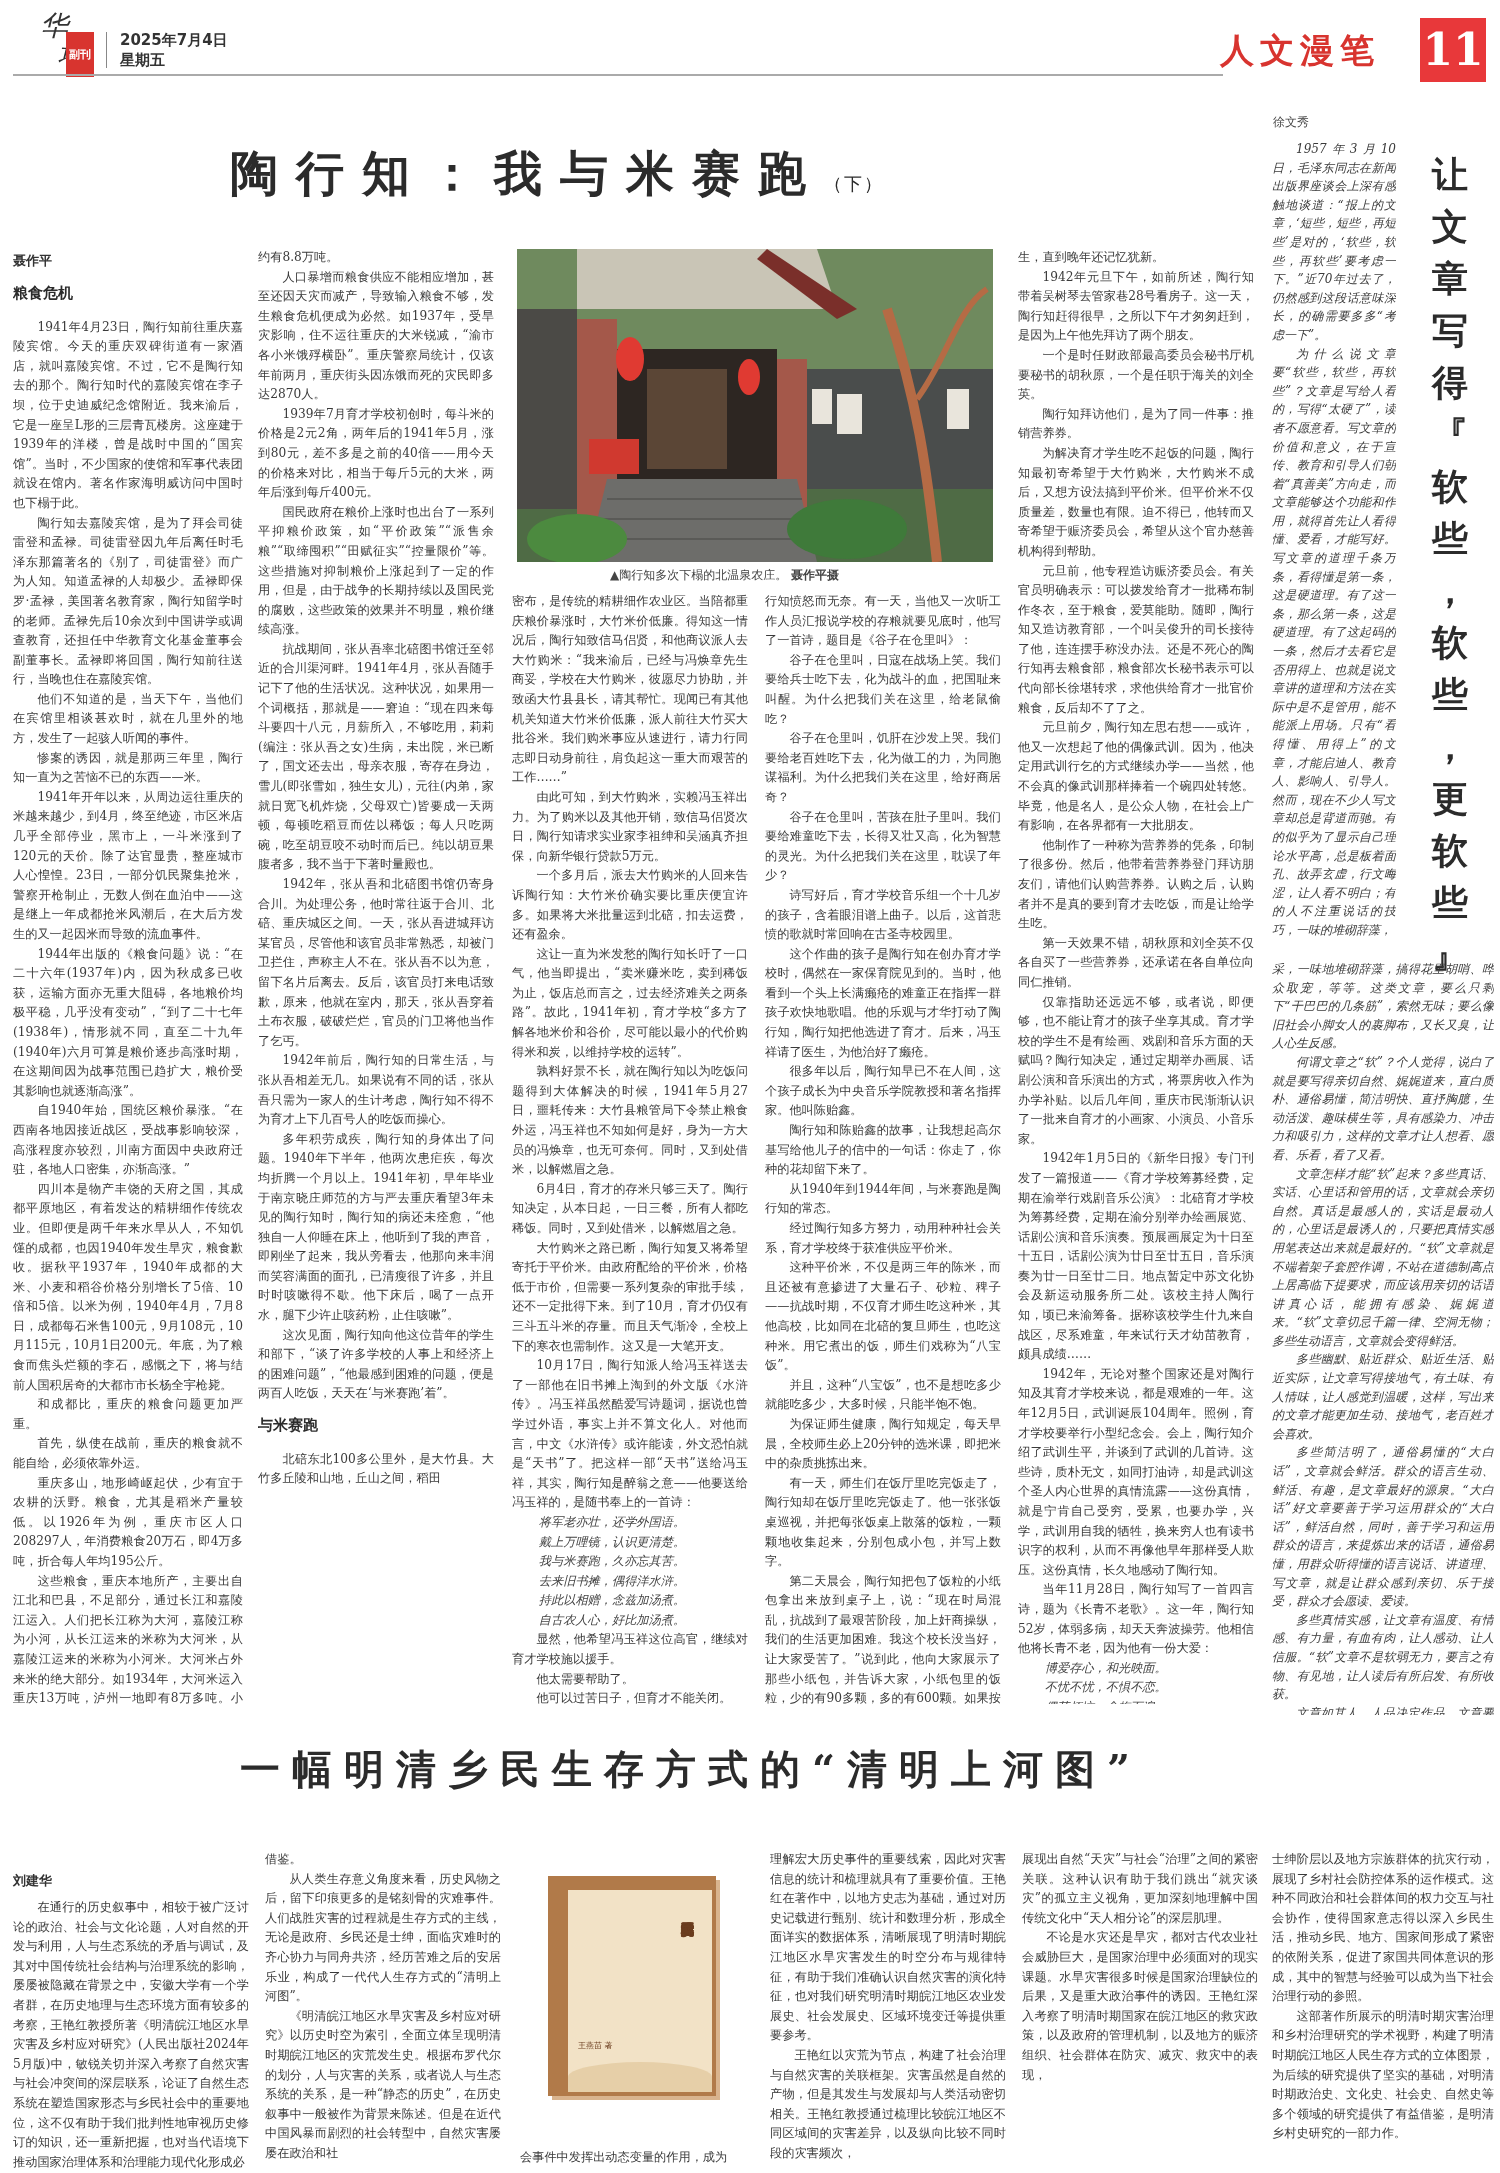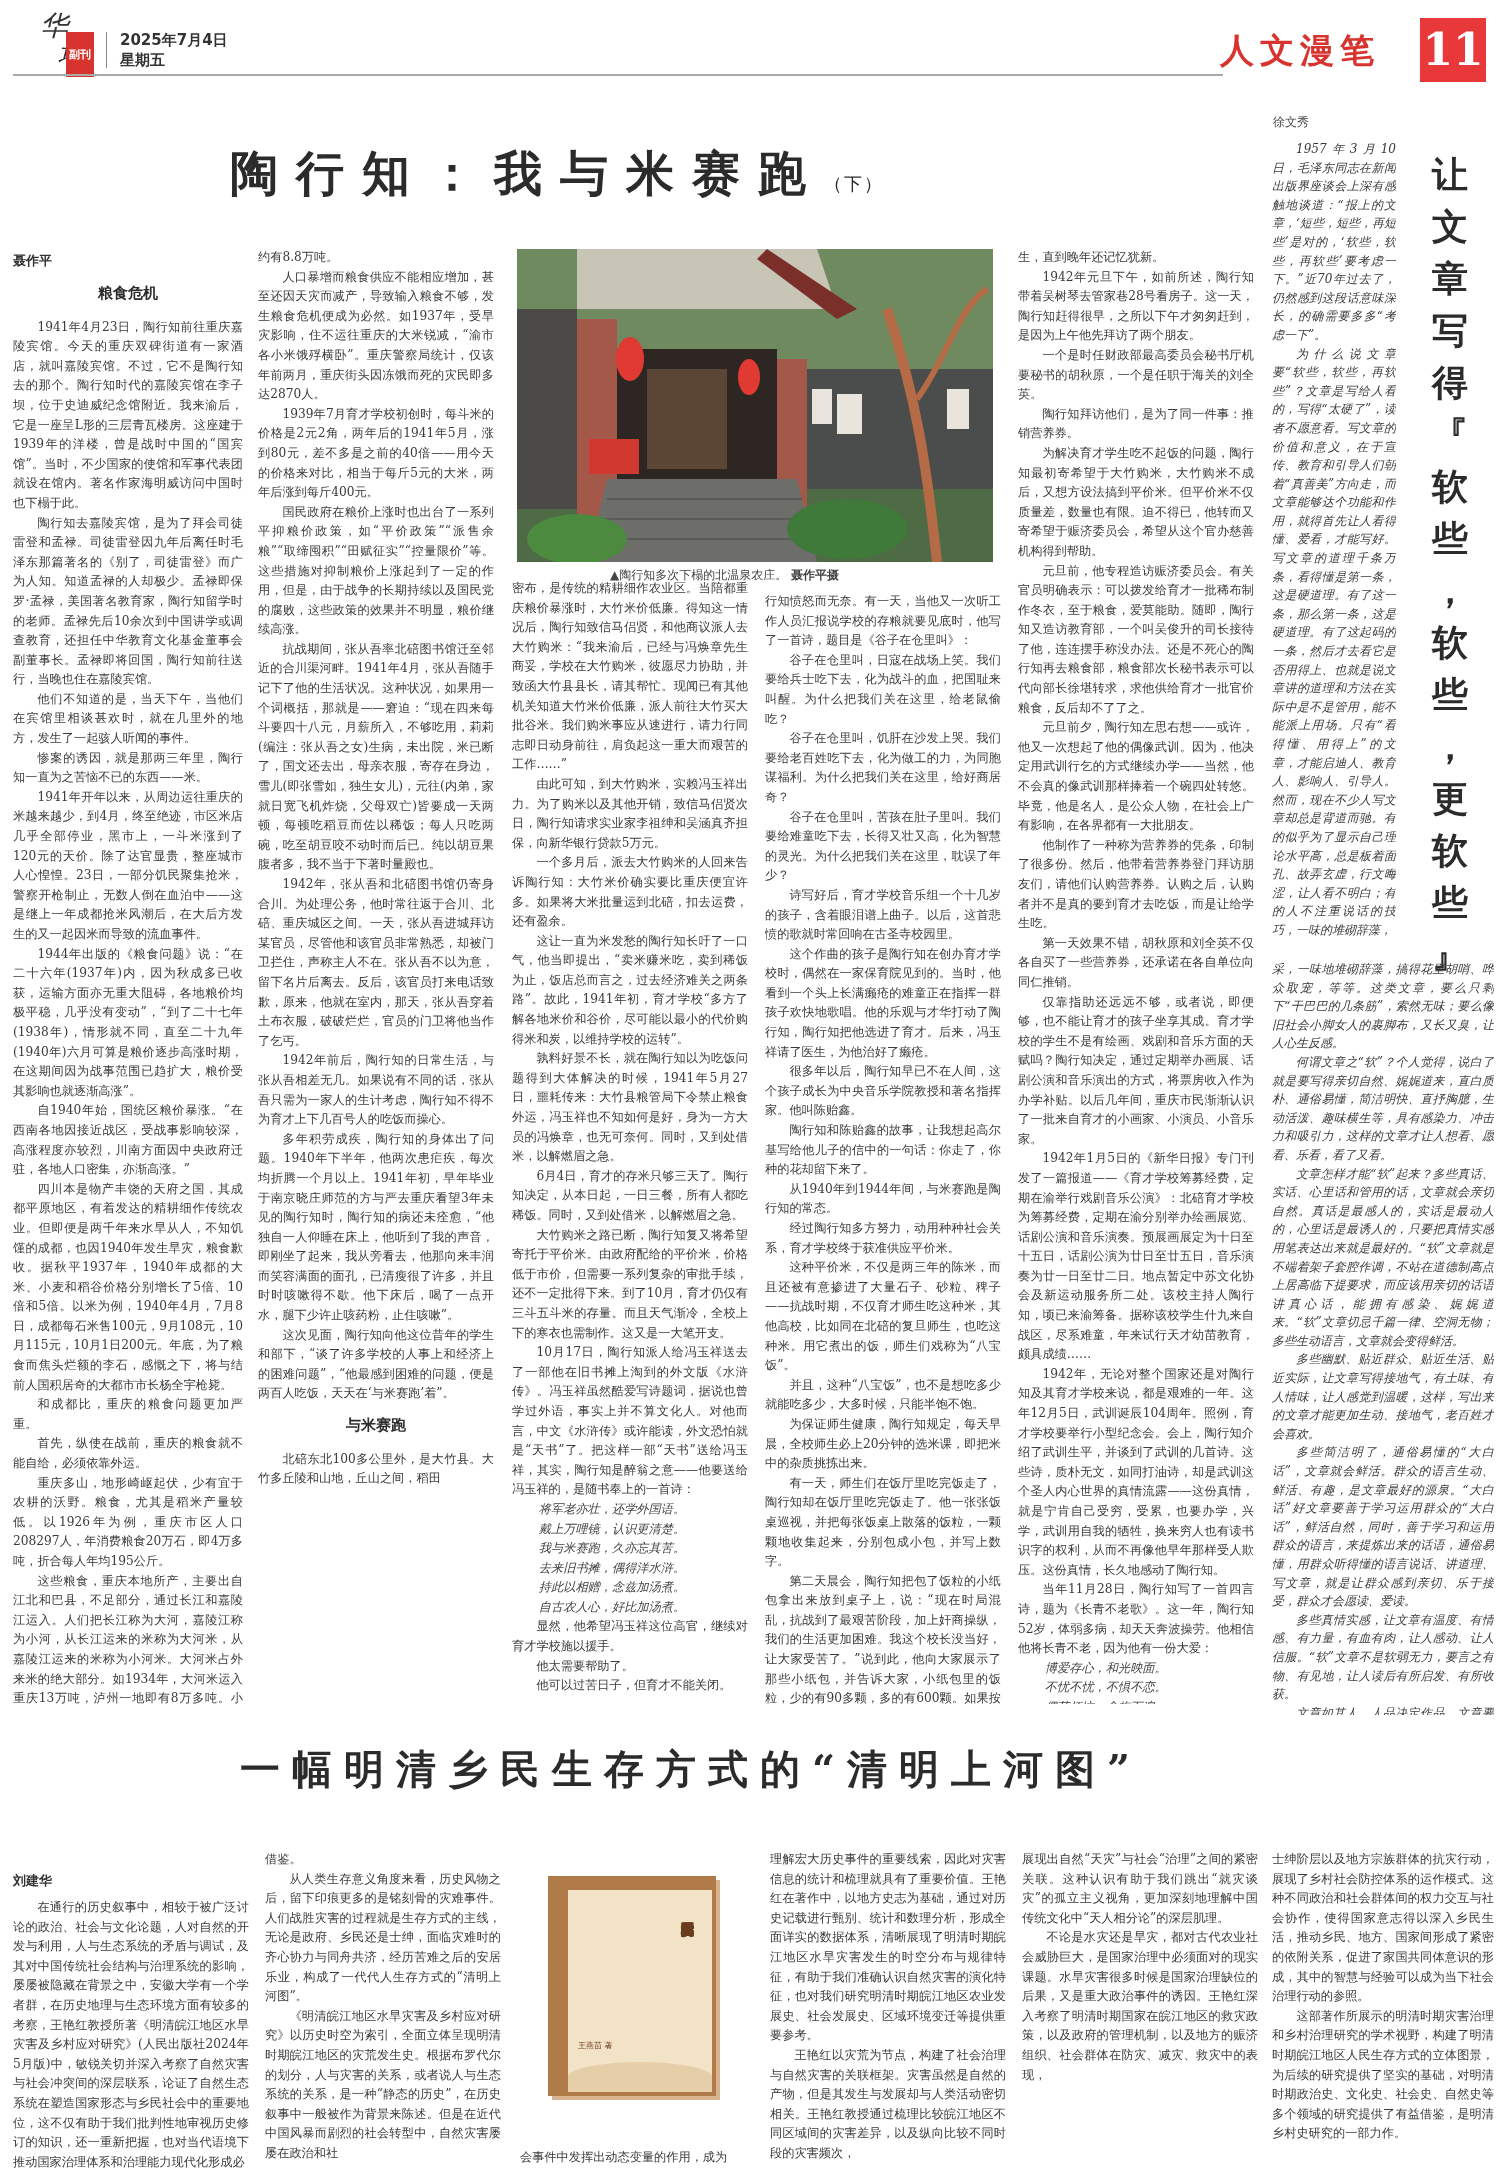--- a/index.html
+++ b/index.html
@@ -17,21 +17,21 @@
   .section-title { position: absolute; left: 1220px; top: 28px; font-family: "DejaVu Serif", serif; font-weight: bold; font-size: 34px; color: #d8342f; letter-spacing: 6px; }
   .page-num { position: absolute; left: 1420px; top: 18px; width: 66px; height: 64px; background: #e8383a; color: #fff; font-family: "DejaVu Serif", serif; font-weight: bold; font-size: 44px; text-align: center; line-height: 64px; }
 
   .headline { position: absolute; left: 230px; top: 142px; font-family: "DejaVu Serif", serif; font-weight: bold; font-size: 48px; letter-spacing: 18px; color: #2b2b2b; }
   .headline-sub { font-size: 18px; letter-spacing: 2px; font-weight: normal; }
 
   .byline { position: absolute; font-family: "DejaVu Sans", sans-serif; font-size: 13px; font-weight: bold; color: #333; }
 
   .col { position: absolute; font-size: 12.2px; line-height: 19.6px; color: #3a3a3a; text-align: justify; overflow: hidden; }
   .col p { text-indent: 2em; }
-  .col h3 { font-family: "DejaVu Sans", sans-serif; font-size: 15px; font-weight: bold; text-align: center; margin: 12px 0 14px; color: #2b2b2b; text-indent: 0; }
+  .col h3 { font-family: "DejaVu Sans", sans-serif; font-size: 15px; font-weight: bold; text-align: left; margin: 12px 0 14px; color: #2b2b2b; text-indent: 0; }
   .col .poem { font-style: italic; text-indent: 0; padding-left: 2.2em; color: #444; }
 
   .photo { position: absolute; left: 517px; top: 249px; width: 476px; height: 313px; overflow: hidden; background: #6b7a5c; }
   .caption { position: absolute; left: 610px; top: 567px; font-size: 12px; color: #444; }
   .caption b { font-family: "DejaVu Sans", sans-serif; font-weight: bold; }
 
   .side-byline { position: absolute; left: 1273px; top: 114px; font-family: Liberation Serif, serif; font-size: 12px; color: #444; }
   .side-col { position: absolute; left: 1272px; top: 140px; width: 124px; font-size: 12px; line-height: 18.6px; font-style: italic; color: #3a3a3a; text-align: justify; overflow: hidden; }
   .side-col.wide { left: 1272px; top: 960px; width: 222px; height: 755px; }
   .side-col p { text-indent: 2em; }
@@ -126,21 +126,21 @@
     <path d="M400,150 C430,110 440,60 470,40" stroke="#b56b45" stroke-width="6" fill="none"></path>
     <ellipse cx="330" cy="280" rx="60" ry="30" fill="#3f7a3a"></ellipse>
     <ellipse cx="60" cy="290" rx="50" ry="25" fill="#4c8a3f"></ellipse>
   </svg>
 </div>
 <div class="caption">
   <span>▲陶行知多次下榻的北温泉农庄。</span>
   <b>聂作平摄</b>
 </div>
 
-<div class="col" style="left:512px; top:579px; width:236px; height:1112px;">
+<div class="col" style="left:512px; top:592px; width:236px; height:1112px;">
   <p style="text-indent:0">密布，是传统的精耕细作农业区。当陪都重庆粮价暴涨时，大竹米价低廉。得知这一情况后，陶行知致信马侣贤，和他商议派人去大竹购米：“我来渝后，已经与冯焕章先生商妥，学校在大竹购米，彼愿尽力协助，并致函大竹县县长，请其帮忙。现闻已有其他机关知道大竹米价低廉，派人前往大竹买大批谷米。我们购米事应从速进行，请力行同志即日动身前往，肩负起这一重大而艰苦的工作……”</p>
   <p>由此可知，到大竹购米，实赖冯玉祥出力。为了购米以及其他开销，致信马侣贤次日，陶行知请求实业家李祖绅和吴涵真齐担保，向新华银行贷款5万元。</p>
   <p>一个多月后，派去大竹购米的人回来告诉陶行知：大竹米价确实要比重庆便宜许多。如果将大米批量运到北碚，扣去运费，还有盈余。</p>
   <p>这让一直为米发愁的陶行知长吁了一口气，他当即提出，“卖米赚米吃，卖到稀饭为止，饭店总而言之，过去经济难关之两条路”。故此，1941年初，育才学校“多方了解各地米价和谷价，尽可能以最小的代价购得米和炭，以维持学校的运转”。</p>
   <p>孰料好景不长，就在陶行知以为吃饭问题得到大体解决的时候，1941年5月27日，噩耗传来：大竹县粮管局下令禁止粮食外运，冯玉祥也不知如何是好，身为一方大员的冯焕章，也无可奈何。同时，又到处借米，以解燃眉之急。</p>
   <p>6月4日，育才的存米只够三天了。陶行知决定，从本日起，一日三餐，所有人都吃稀饭。同时，又到处借米，以解燃眉之急。</p>
   <p>大竹购米之路已断，陶行知复又将希望寄托于平价米。由政府配给的平价米，价格低于市价，但需要一系列复杂的审批手续，还不一定批得下来。到了10月，育才仍仅有三斗五斗米的存量。而且天气渐冷，全校上下的寒衣也需制作。这又是一大笔开支。</p>
   <p>10月17日，陶行知派人给冯玉祥送去了一部他在旧书摊上淘到的外文版《水浒传》。冯玉祥虽然酷爱写诗题词，据说也曾学过外语，事实上并不算文化人。对他而言，中文《水浒传》或许能读，外文恐怕就是“天书”了。把这样一部“天书”送给冯玉祥，其实，陶行知是醉翁之意——他要送给冯玉祥的，是随书奉上的一首诗：</p>
   <p class="poem">将军老亦壮，还学外国语。</p>
   <p class="poem">戴上万哩镜，认识更清楚。</p>

